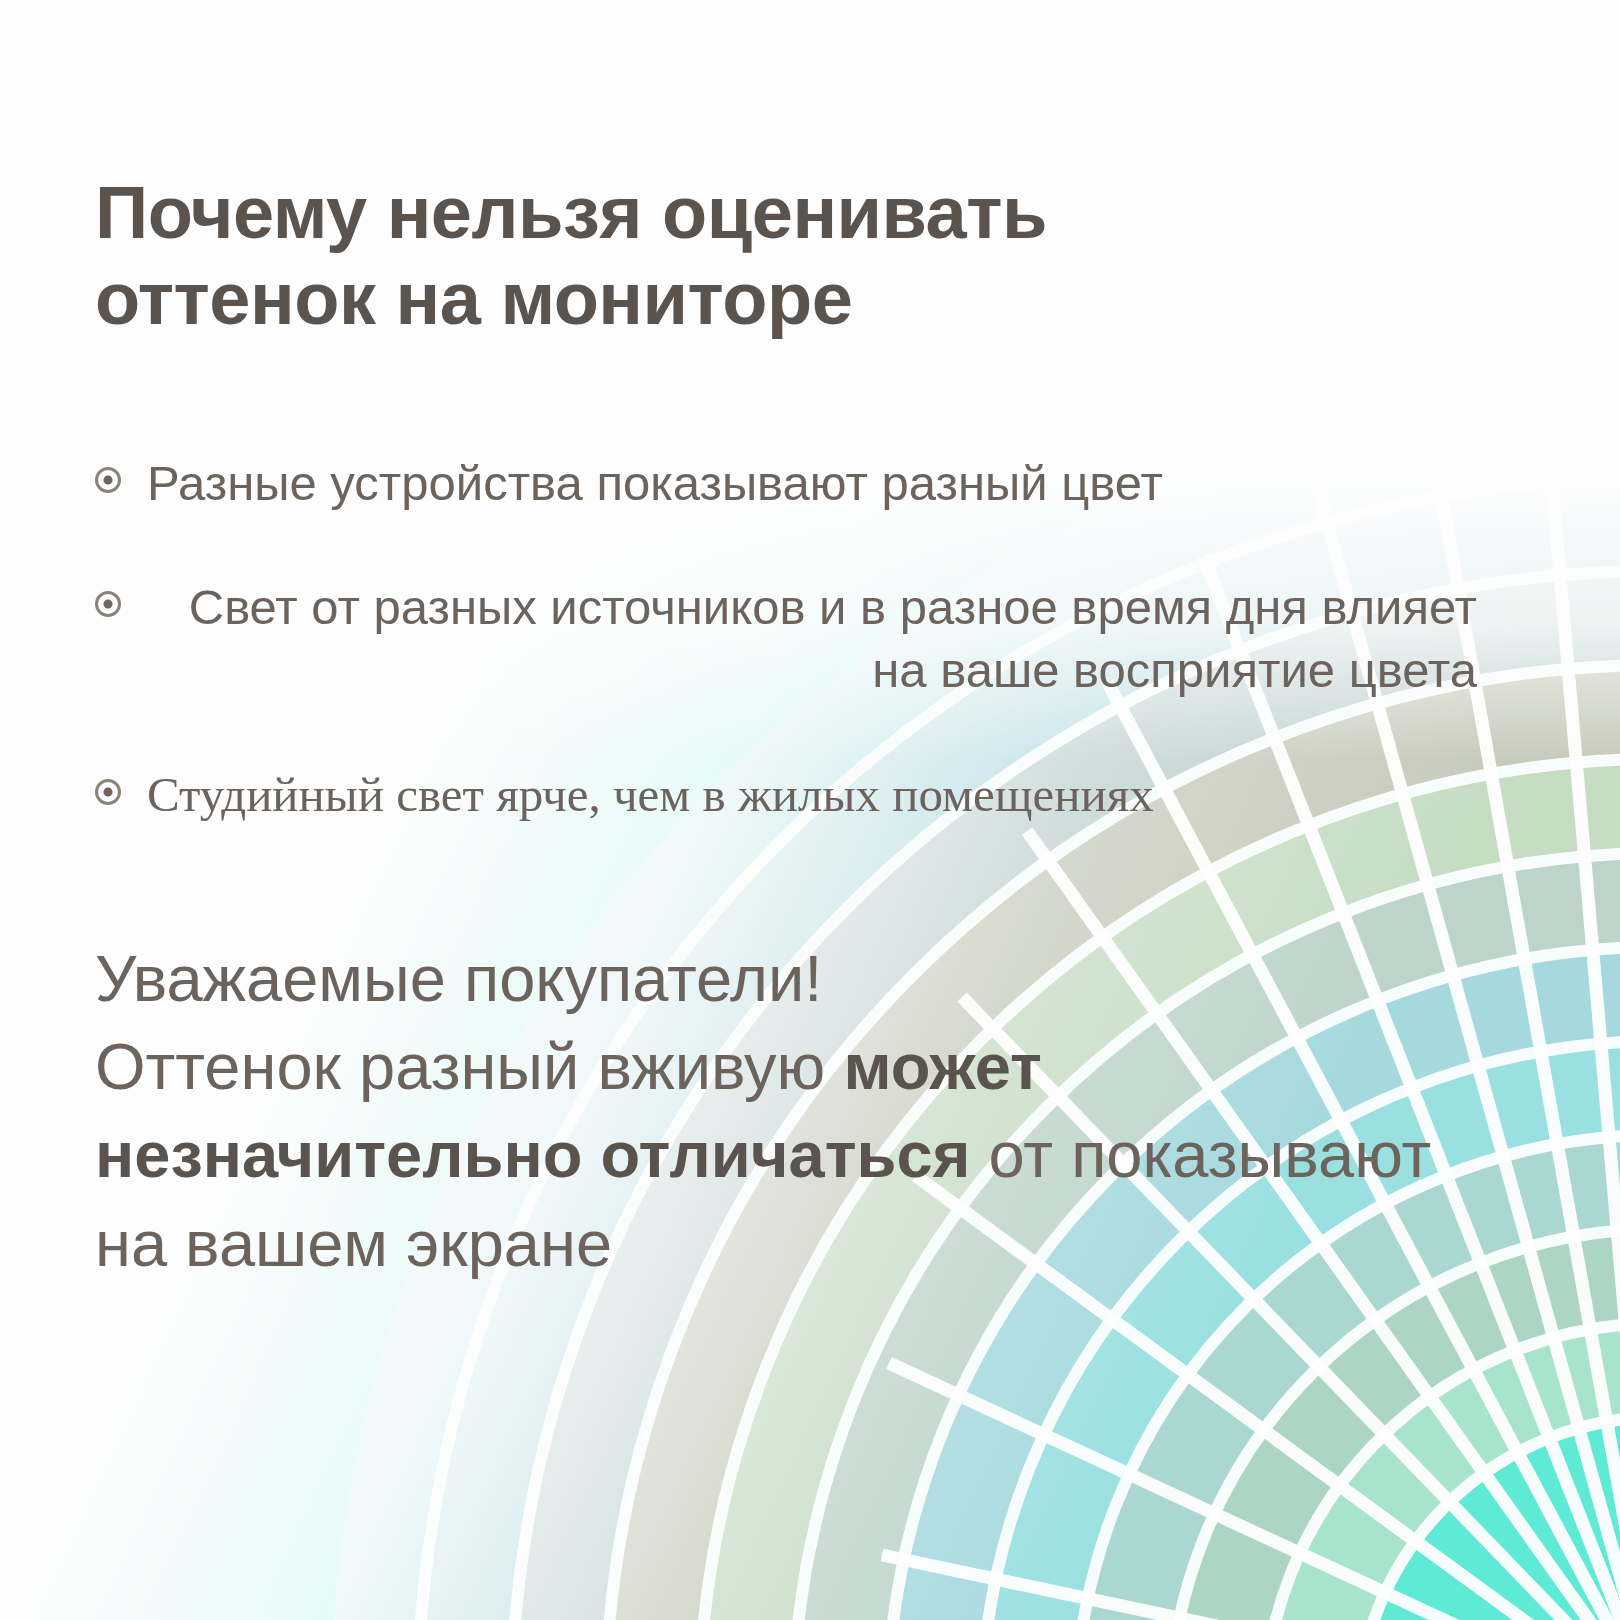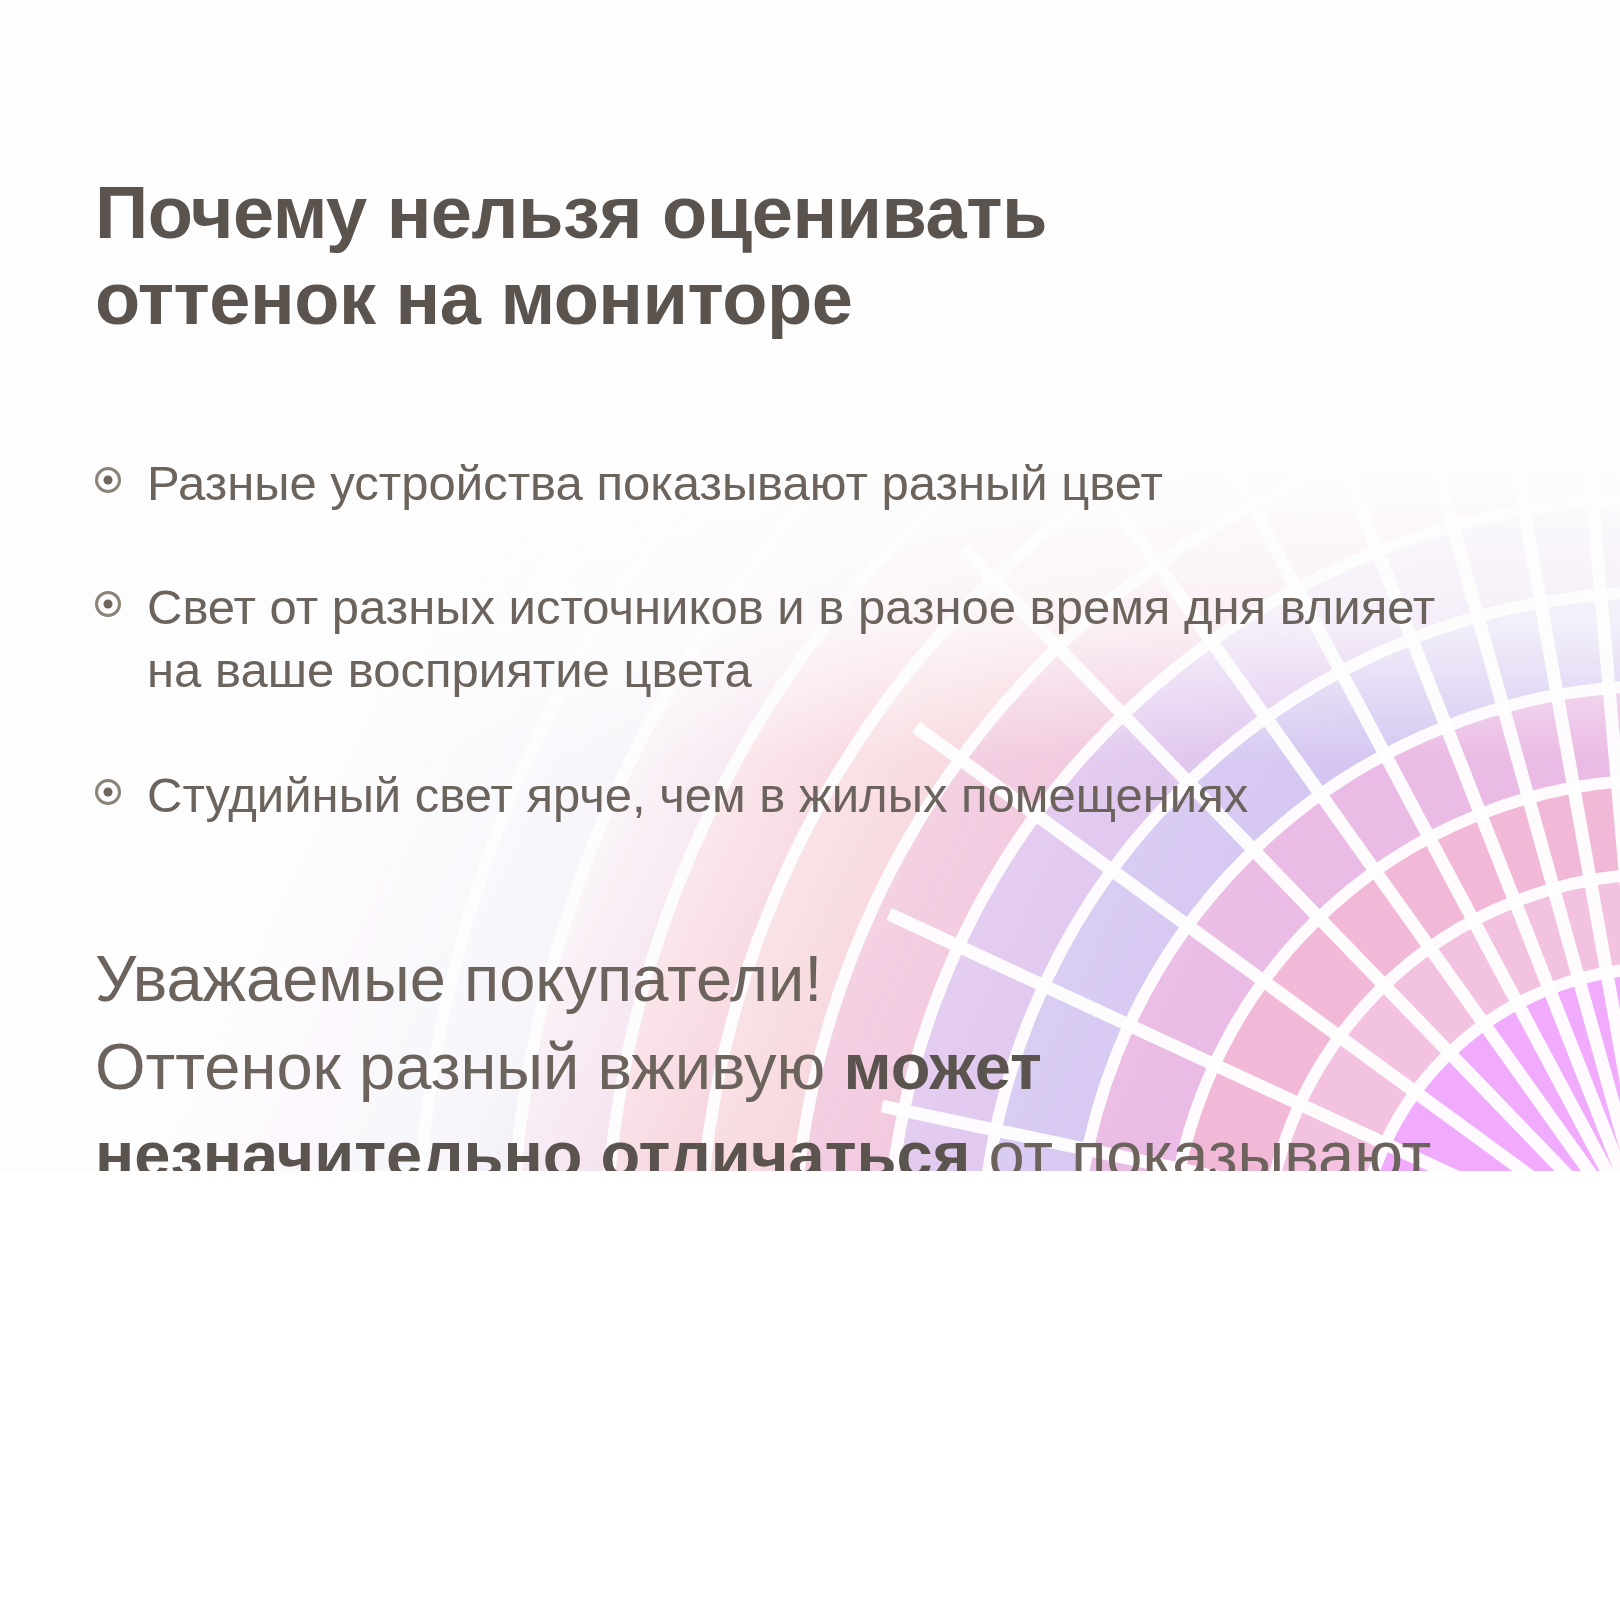--- a/index.html
+++ b/index.html
@@ -12,22 +12,22 @@
 
   body {
     font-family: "Liberation Sans", sans-serif;
     background: #ffffff;
     position: relative;
   }
 
   .card {
     position: relative;
     width: 1620px;
-    height: 1171px;
-    background: #f0abfc;
+    height: 1620px;
+    background: #5eead4;
     overflow: hidden;
   }
 
   
   .fan {
     position: absolute;
     right: -120px;
     bottom: -180px;
     width: 1500px;
     height: 1500px;
@@ -62,29 +62,30 @@
     line-height: 1.16;
     font-weight: 700;
     color: #5b544e;
     letter-spacing: -0.5px;
     max-width: 1180px;
   }
 
   .bullets {
     margin-top: 110px;
     list-style: none;
+    text-align: right;
   }
 
   .bullet {
     display: flex;
     align-items: flex-start;
     margin-bottom: 62px;
   }
 
-  .bullet:last-child { margin-bottom: 0; }
+  .bullet:last-child { margin-bottom: 0; font-family: Liberation Serif, serif; }
 
   .bullet-marker {
     flex: 0 0 auto;
     width: 26px;
     height: 26px;
     border: 3px solid #8c8379;
     border-radius: 50%;
     position: relative;
     margin-top: 15px;
     margin-right: 26px;

